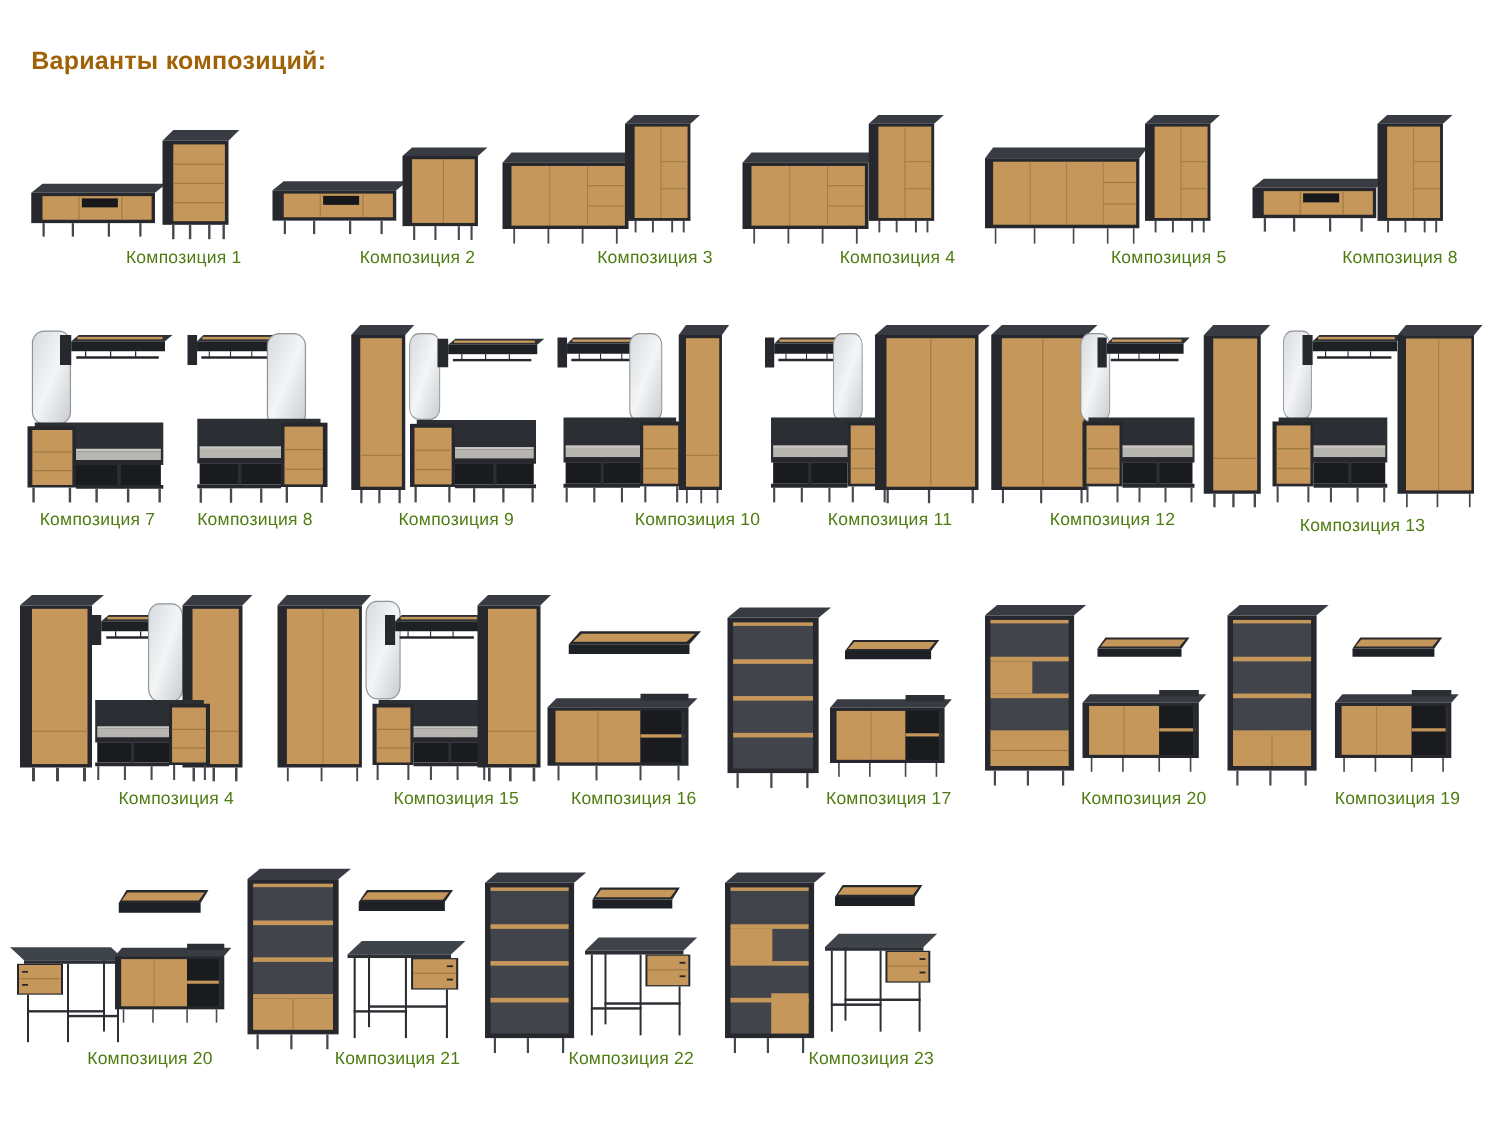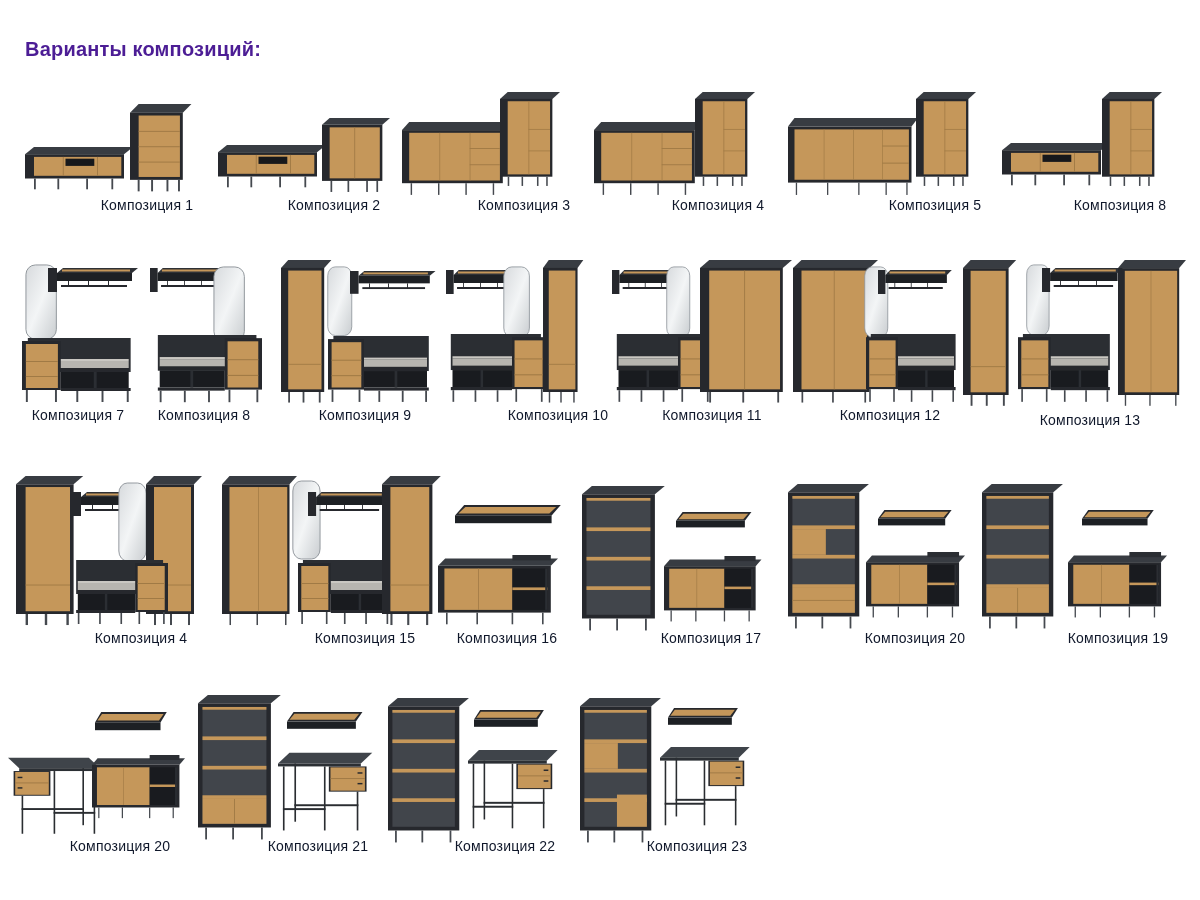--- a/index.html
+++ b/index.html
@@ -1,20 +1,20 @@
 <!DOCTYPE html>
 <html><head>
 <meta charset="utf-8">
 <style>
   html,body{margin:0;padding:0;background:#ffffff;}
   #stage{position:relative;width:1200px;height:900px;background:#ffffff;overflow:hidden;
          font-family:"Liberation Sans",sans-serif;}
   .title{position:absolute;left:25px;top:38px;margin:0;font-size:20px;font-weight:700;
-         color:#4c1d95;letter-spacing:0.2px;}
-  .label{position:absolute;width:160px;text-align:center;font-size:14px;color:#0f172a;
+         color:#a16207;letter-spacing:0.2px;}
+  .label{position:absolute;width:160px;text-align:center;font-size:14px;color:#4d7c0f;
          letter-spacing:0.2px;white-space:nowrap;}
   svg.art{position:absolute;left:0;top:0;}
 </style>
 </head>
 <body>
 
 <main id="stage">
 
   <h1 class="title">Варианты композиций:</h1>
 

